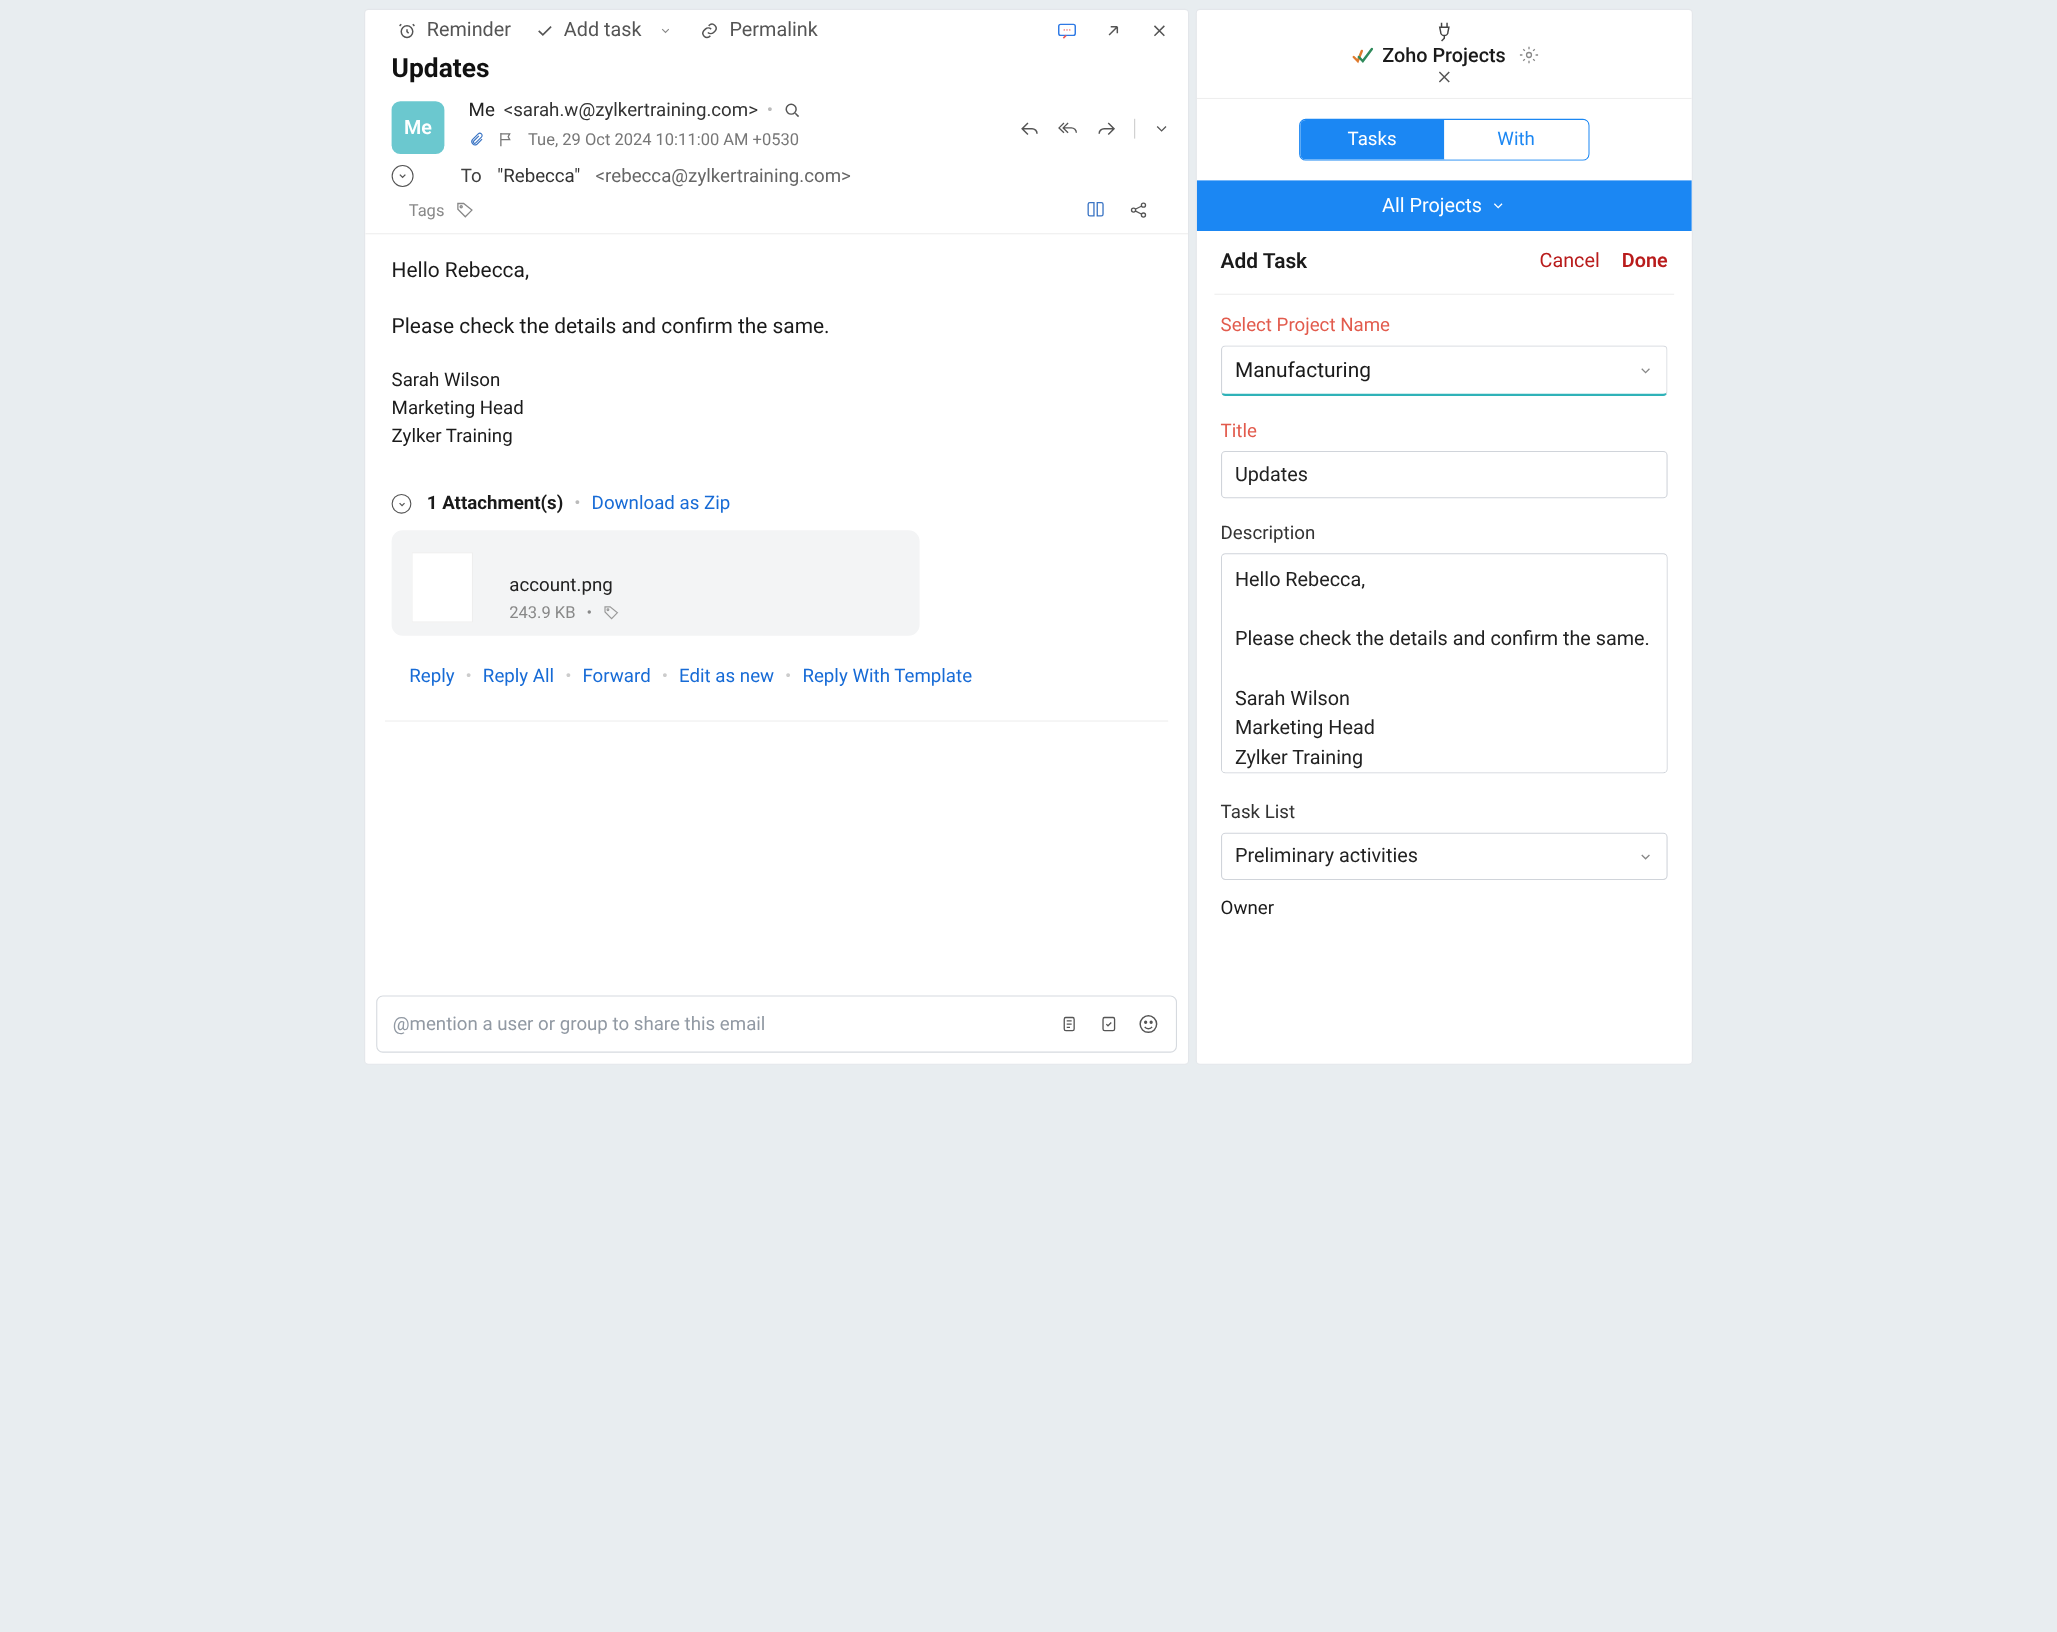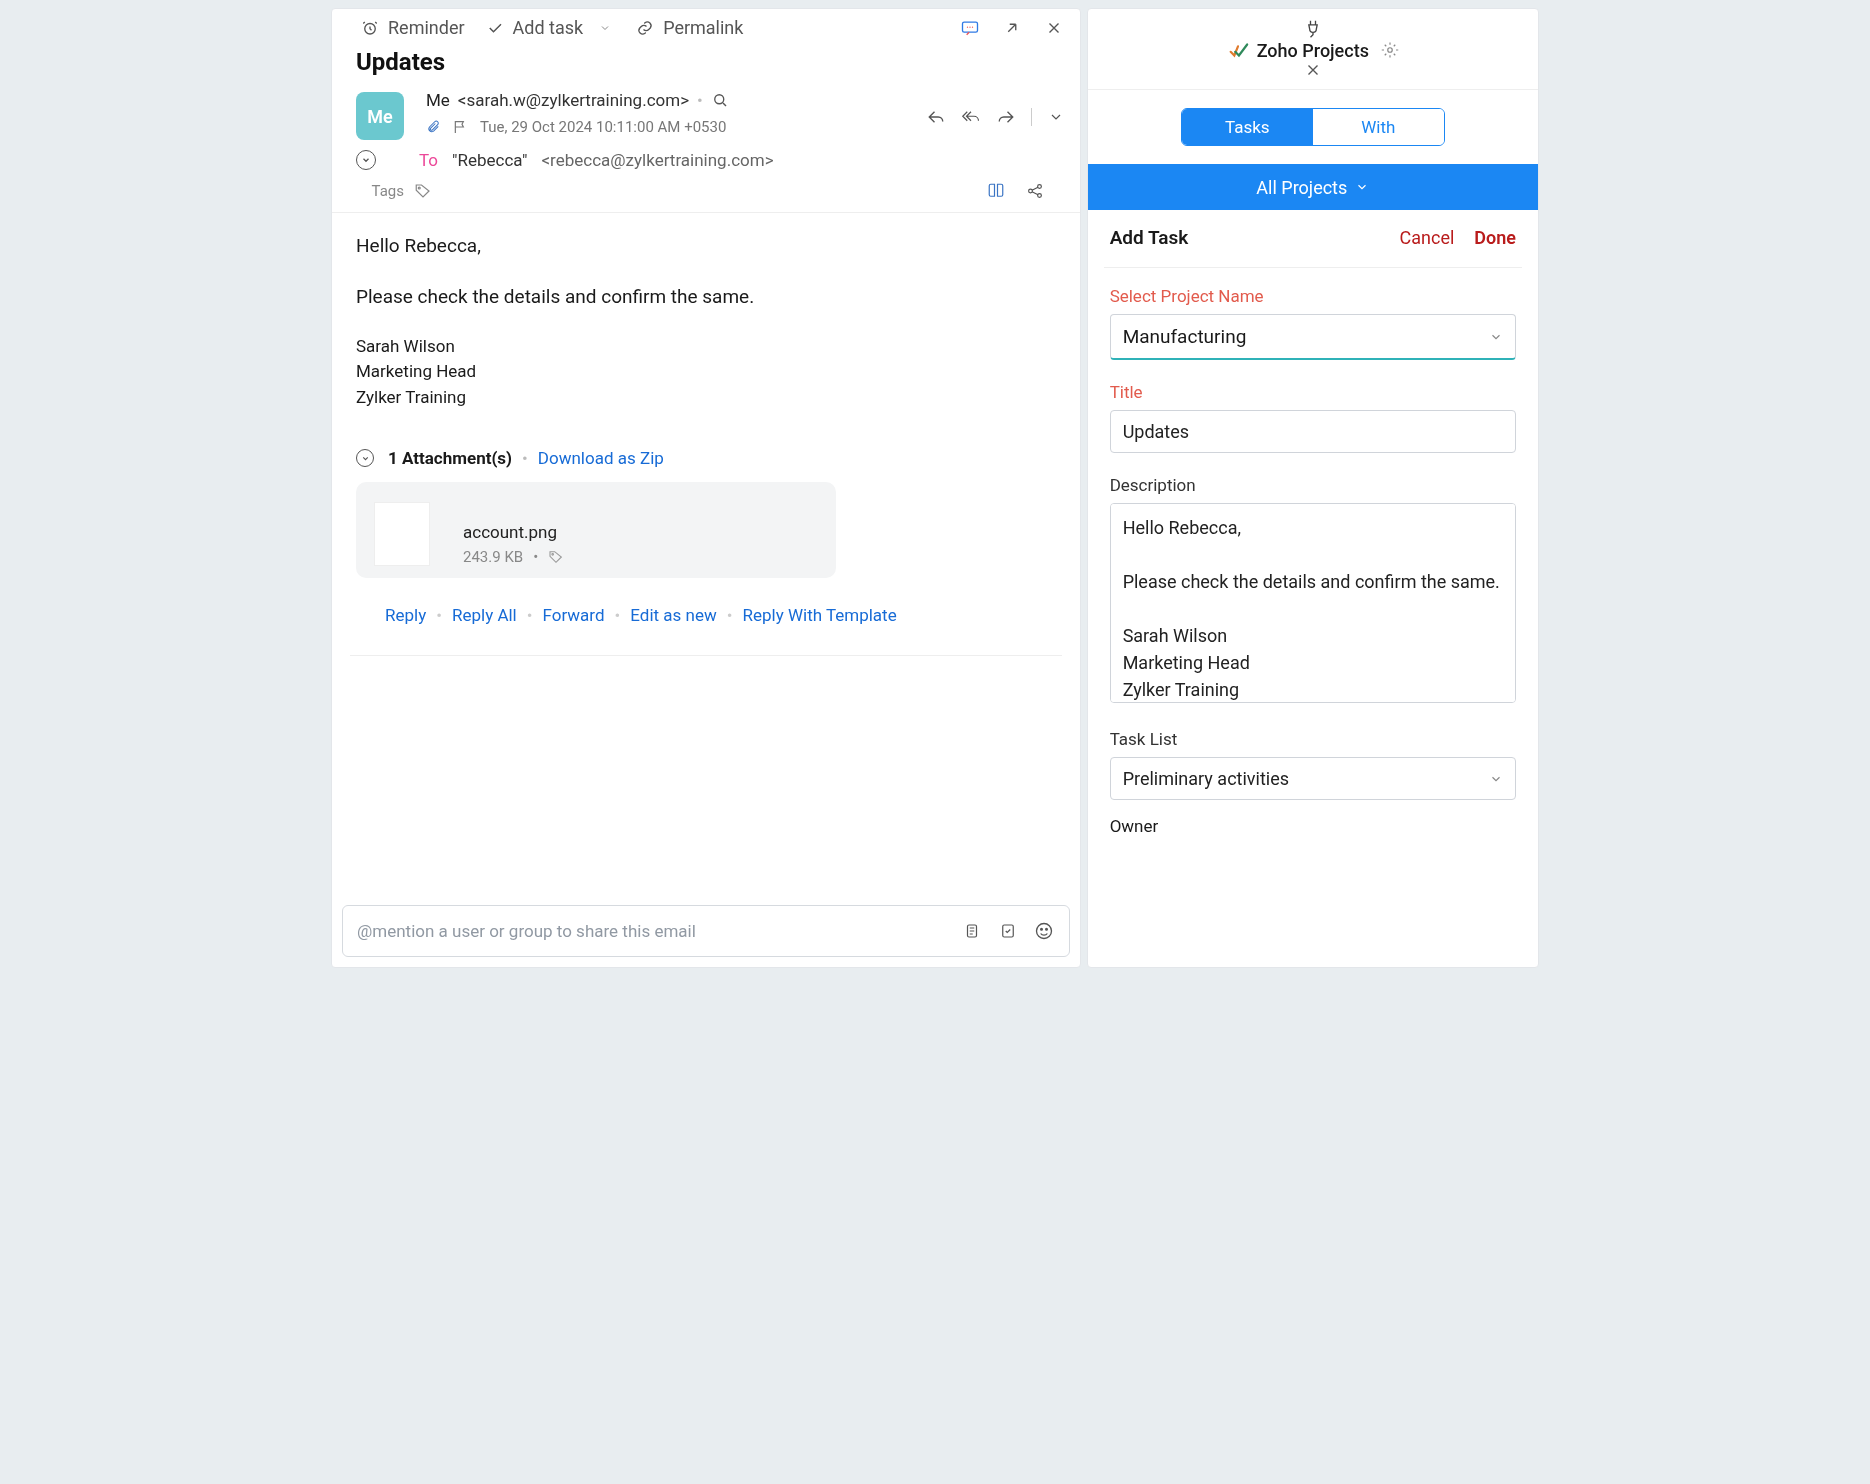--- a/index.html
+++ b/index.html
@@ -60,21 +60,21 @@
   .from-line { font-size:17px; color:#222; display:flex; gap:8px; align-items:center;}
   .from-line .dot { color:#bbb; }
   .meta-line { display:flex; align-items:center; gap:12px; margin-top:8px; }
   .meta-line .date { color:#777; font-size:15px;}
   .mail-nav { display:flex; align-items:center; gap:16px; color:#555; padding-top:4px;}
   .mail-nav .sep { width:1px; height:18px; background:#ccc;}
   .to-row {
     display:flex; align-items:center; gap:14px;
     padding: 10px 16px 2px 24px; font-size:17px; color:#333;
   }
-  .to-row .label { color:#ec4899; width:48px; text-align:right; }
+  .to-row .label { color:#404040; width:48px; text-align:right; }
   .chev-circle {
     width:20px;height:20px;border:1.5px solid #555;border-radius:50%;
     display:flex;align-items:center;justify-content:center;font-size:10px;
   }
   .tags-row {
     display:flex; align-items:center; justify-content:space-between;
     padding: 10px 36px 12px 24px;
     border-bottom:1px solid #eee;
   }
   .tags-left { display:flex; align-items:center; gap:10px; color:#888; font-size:15px;}
@@ -92,21 +92,21 @@
   .attach-head .dot { color:#bbb;}
   .attach-head .zip { color:#176bd6; cursor:pointer;}
   .attach-card {
     margin-top:14px; width:480px; height:96px; border-radius:10px;
     background:#f3f4f5; display:flex; align-items:flex-end; gap:33px; padding:12px 18px;
   }
   .thumb { width:56px; height:64px; background:#fff; border:1px solid #eee;}
   .att-meta { display:flex; flex-direction:column; gap:6px; }
   .att-name { font-size:17px; color:#222;}
   .att-size-row { display:flex; align-items:center; gap:10px; color:#888; font-size:15px;}
-  .reply-bar { padding: 18px 24px 22px 40px; display:flex; gap:10px; align-items:center; font-size:17px; border-top:1px solid transparent;margin-left:13px;}
+  .reply-bar { padding: 18px 24px 22px 40px; display:flex; gap:10px; align-items:center; font-size:17px; border-top:1px solid transparent;}
   .reply-bar a { color:#176bd6; cursor:pointer;}
   .reply-bar .dot { color:#ccc;}
   .hr { height:1px; background:#eee; margin:8px 18px 0; }
   .mention-bar {
     margin: auto 10px 10px 10px; height:52px;
     border:1px solid #d6dadf; border-radius:6px;
     display:flex; align-items:center; padding:0 14px; gap:14px;
     color:#9199a3; font-size:17px;
   }
   .mention-bar .sp { flex:1; }

